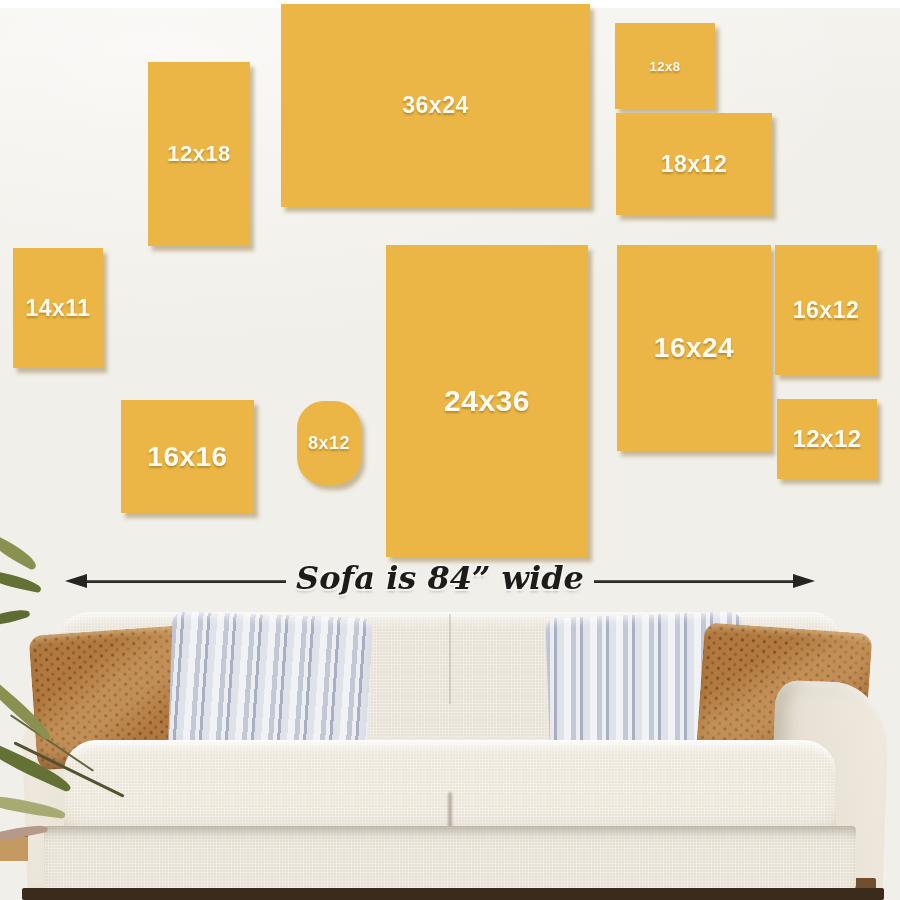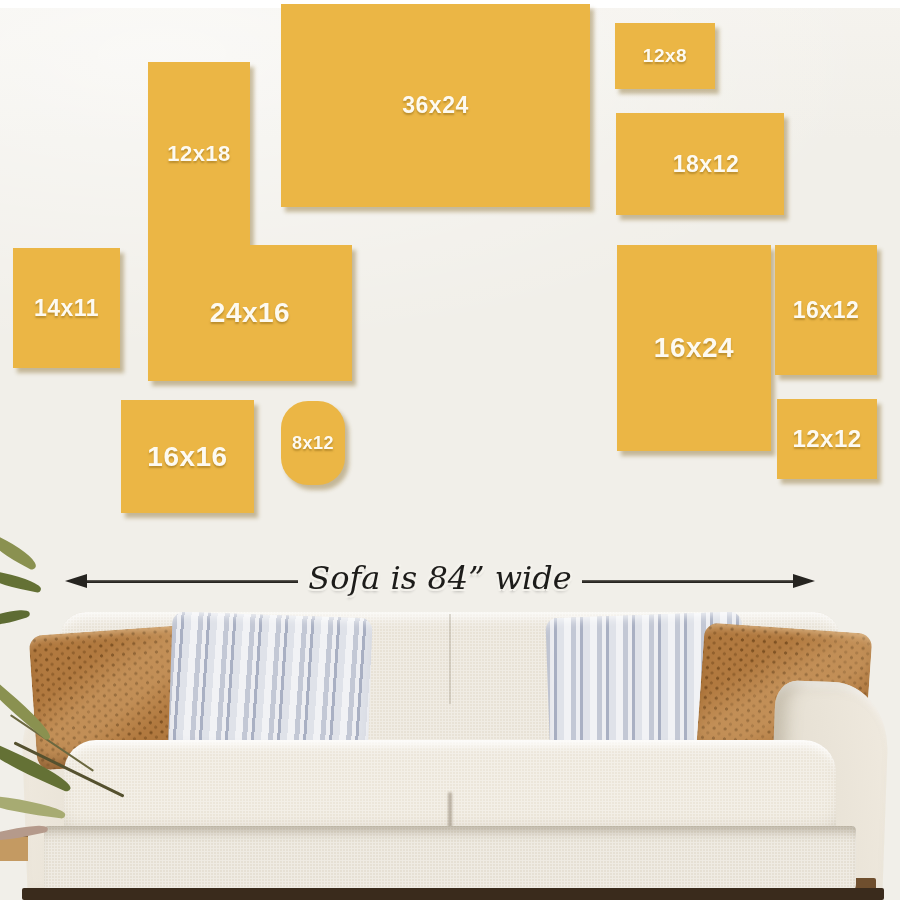--- a/index.html
+++ b/index.html
@@ -31,21 +31,21 @@
     position:absolute;left:65px;top:562px;width:750px;height:38px;
     display:flex;align-items:center;
   }
   .a-head-l{width:0;height:0;border-top:7px solid transparent;border-bottom:7px solid transparent;
     border-right:22px solid var(--arrow,#262420);}
   .a-head-r{width:0;height:0;border-top:7px solid transparent;border-bottom:7px solid transparent;
     border-left:22px solid var(--arrow,#262420);}
   .a-line{flex:1;height:3px;background:linear-gradient(180deg,#6a6760,var(--arrow,#262420) 65%);}
   .arrow-label{
     margin:0 10px;transform:translateY(-3px);
-    font-family:"DejaVu Serif", serif;font-style:italic;font-weight:normal;
+    font-family:"DejaVu Serif", serif;font-style:italic;font-weight:bold;
     font-size:32px;color:#1d1c1a;white-space:nowrap;
     text-shadow:-2px -2px 0 #f4f2ec, 2px -2px 0 #f4f2ec, -2px 2px 0 #f4f2ec,
                  2px 2px 0 #f4f2ec, 0 3px 3px rgba(0,0,0,.22);
   }
 
   
   .fabric{
     background-image:radial-gradient(rgba(255,255,255,.35) 1px, rgba(0,0,0,0) 1.2px);
     background-size:3px 3px;
   }
@@ -127,42 +127,42 @@
   <div class="wall"></div>
   <div class="top-strip"></div>
 
   <div id="boxes-layer">
       <div class="size-box" style="left: 148px; top: 62px; width: 102px; height: 184px; font-size: 22px;">
         <span>12x18</span>
       </div>
       <div class="size-box" style="left: 281px; top: 4px; width: 309px; height: 203px; font-size: 23px;">
         <span>36x24</span>
       </div>
-      <div class="size-box" style="left: 615px; top: 23px; width: 100px; height: 66px; font-size: 19px;">
+      <div class="size-box" style="left: 615px; top: 23px; width: 100px; height: 86px; font-size: 13px;">
         <span>12x8</span>
       </div>
-      <div class="size-box" style="left: 616px; top: 113px; width: 156px; height: 102px; font-size: 23px; padding-left: 12px;">
+      <div class="size-box" style="left: 616px; top: 113px; width: 156px; height: 102px; font-size: 23px;">
         <span>18x12</span>
       </div>
-      <div class="size-box" style="left: 13px; top: 248px; width: 107px; height: 120px; font-size: 23px;">
+      <div class="size-box" style="left: 13px; top: 248px; width: 90px; height: 120px; font-size: 23px;">
         <span>14x11</span>
       </div>
-      <div class="size-box" style="left: 148px; top: 245px; width: 204px; height: 136px; font-size: 28px;">
-        <span>24x16</span>
+      <div class="size-box" style="left: 386px; top: 245px; width: 202px; height: 312px; font-size: 30px;">
+        <span>24x36</span>
       </div>
       <div class="size-box" style="left: 617px; top: 245px; width: 154px; height: 206px; font-size: 28px;">
         <span>16x24</span>
       </div>
       <div class="size-box" style="left: 775px; top: 245px; width: 102px; height: 130px; font-size: 23px;">
         <span>16x12</span>
       </div>
       <div class="size-box" style="left: 121px; top: 400px; width: 133px; height: 113px; font-size: 28px;">
         <span>16x16</span>
       </div>
-      <div class="size-box" style="left: 281px; top: 401px; width: 64px; height: 84px; font-size: 18px; border-radius: 27px;">
+      <div class="size-box" style="left: 297px; top: 401px; width: 64px; height: 84px; font-size: 18px; border-radius: 27px;">
         <span>8x12</span>
       </div>
       <div class="size-box" style="left: 777px; top: 399px; width: 100px; height: 80px; font-size: 24px;">
         <span>12x12</span>
       </div>
     </div>
 
   <div class="arrow-row">
     <div class="a-head-l"></div>
     <div class="a-line"></div>

